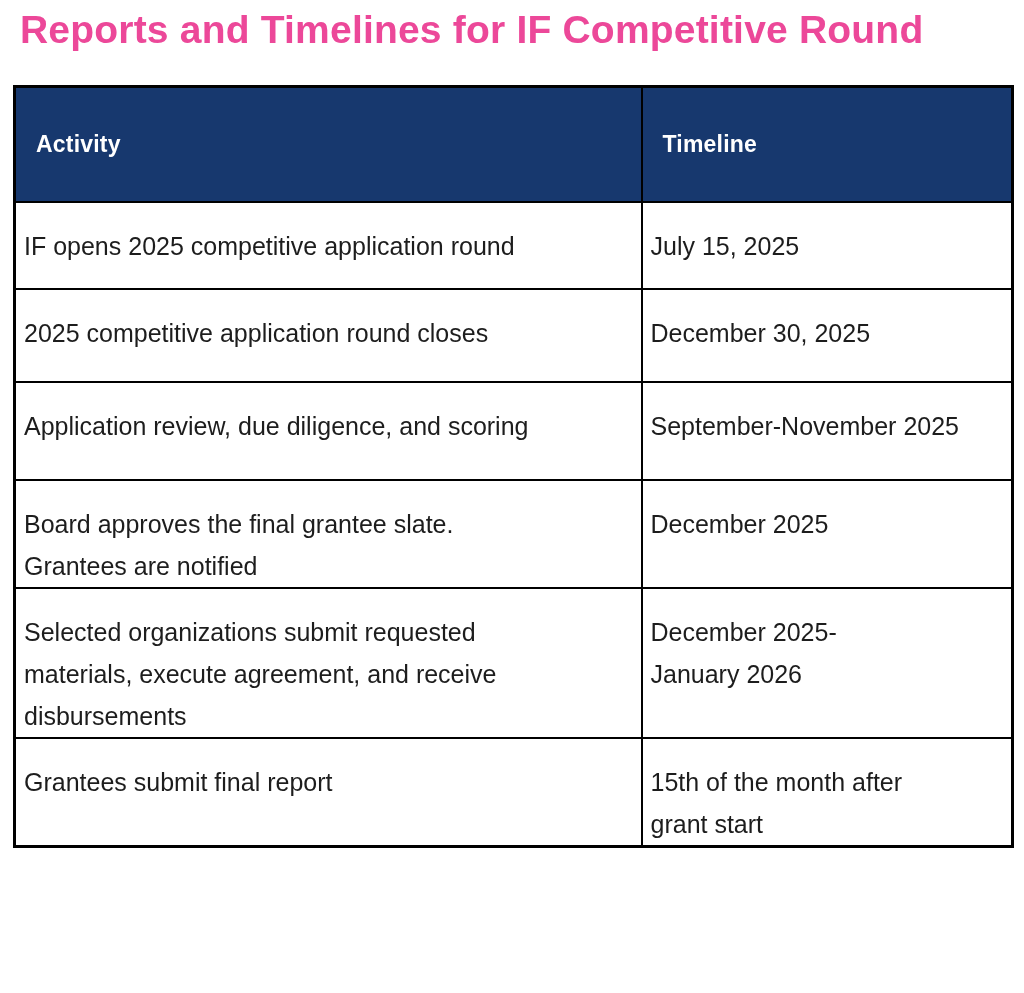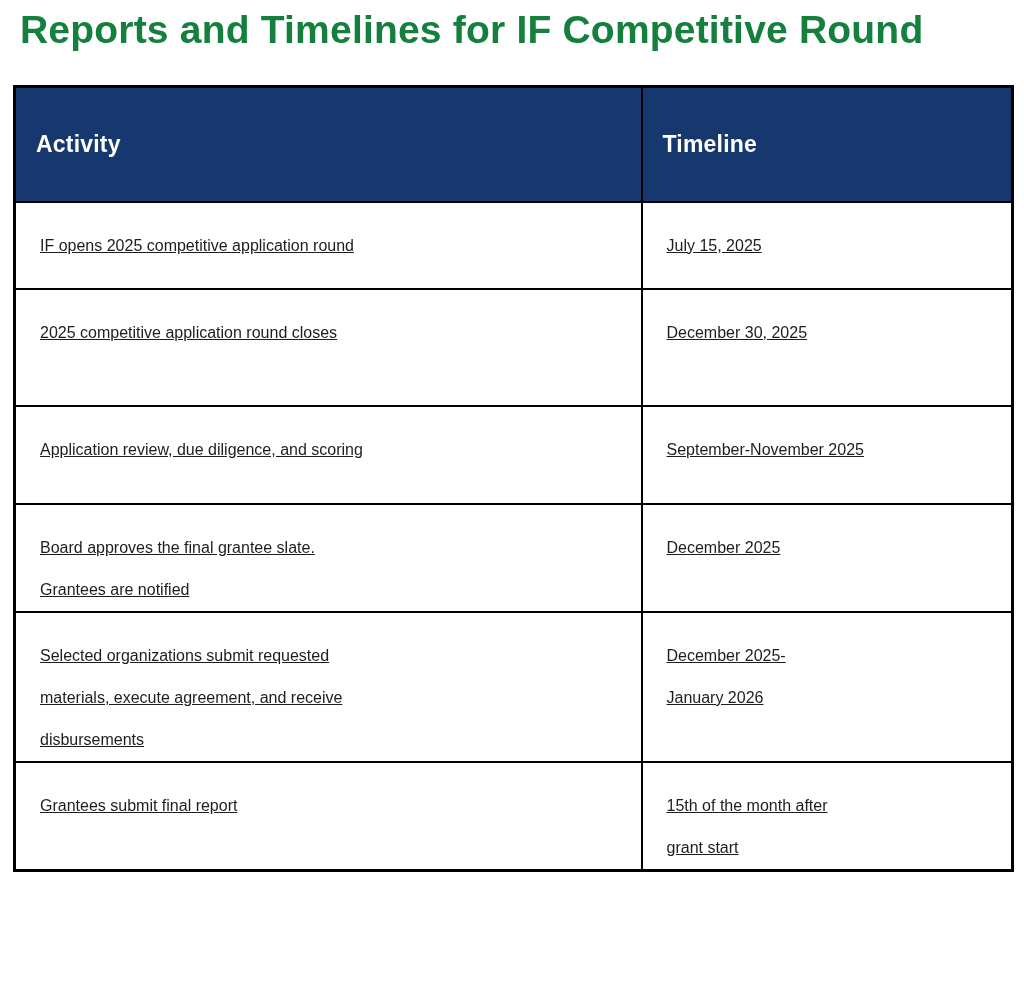--- a/index.html
+++ b/index.html
@@ -11,21 +11,21 @@
   body {
     height: 993px;
     position: relative;
     overflow: hidden;
   }
   .page-title {
     margin: 8px 0 0 20px;
     font-size: 39px;
     font-weight: 600;
     letter-spacing: 0.2px;
-    color: #15803d;
+    color: #ec4899;
     font-family: "Liberation Sans", sans-serif;
   }
   table.timeline-table {
     position: absolute;
     left: 13px;
     top: 85px;
     width: 998px;
     border-collapse: collapse;
     table-layout: fixed;
   }
@@ -44,30 +44,29 @@
     color: #ffffff;
     text-align: left;
     vertical-align: middle;
     padding: 0 20px;
     font-size: 23px;
     font-weight: bold;
     letter-spacing: 0.2px;
   }
   tbody td {
     vertical-align: top;
-    padding: 22px 20px 0 24px;
-    font-size: 16px;
+    padding: 22px 20px 0 8px;
+    font-size: 25px;
     line-height: 42px;
     color: #1D1D1D;
     white-space: pre-line;
     overflow: hidden;
-    text-decoration: underline;
   }
   tbody tr:nth-child(1) { height: 87px; }
-  tbody tr:nth-child(2) { height: 117px; margin-left: 48px; }
+  tbody tr:nth-child(2) { height: 93px; margin-left: 48px; }
   tbody tr:nth-child(3) { height: 98px; }
   tbody tr:nth-child(4) { height: 105px; margin-left: 32px; }
   tbody tr:nth-child(5) { height: 149px; }
   tbody tr:nth-child(6) { height: 96px; }
   tbody tr:nth-child(7) { height: 147px; }
 </style>
 </head>
 <body>
 
 <h1 class="page-title">Reports and Timelines for IF Competitive Round</h1>

